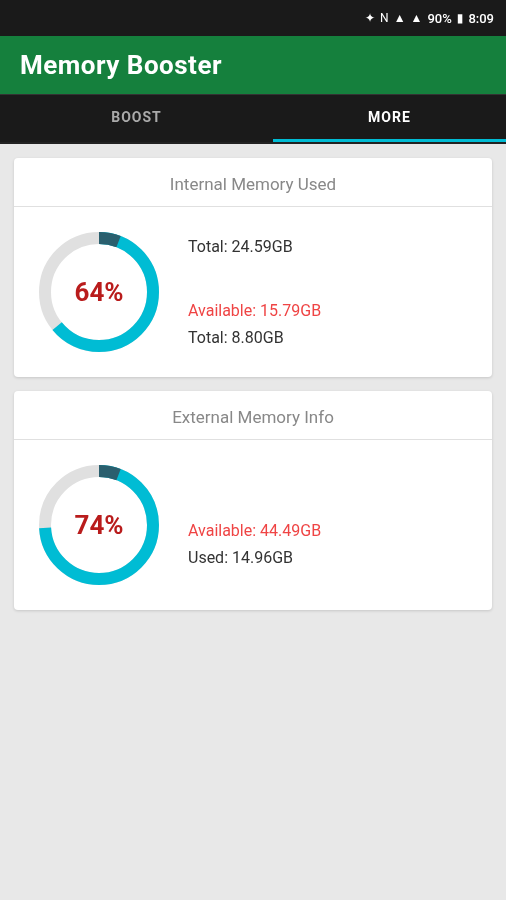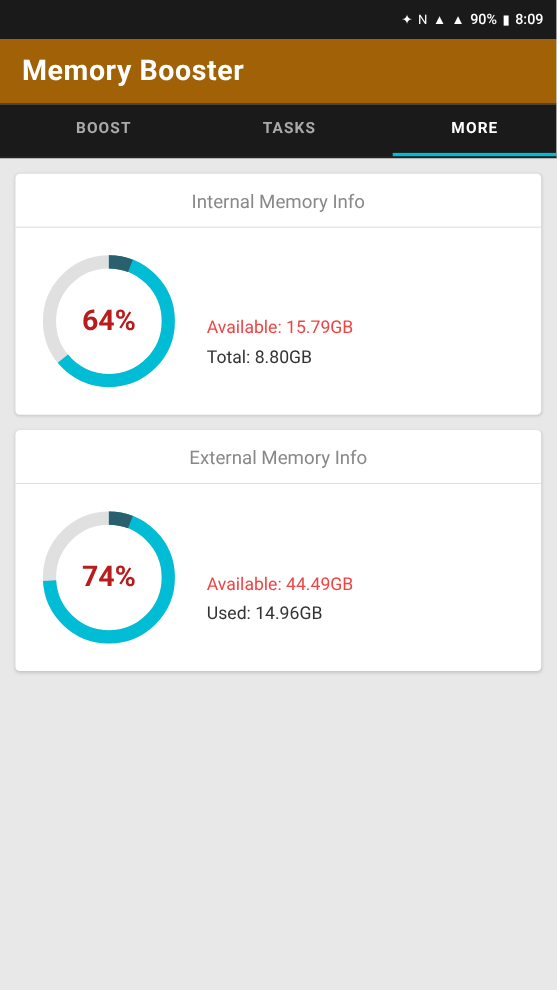--- a/index.html
+++ b/index.html
@@ -31,21 +31,21 @@
       font-size: 13px;
       font-weight: 500;
     }
     .status-icon {
       color: #fff;
       font-size: 12px;
     }
 
     
     .header {
-      background: #a16207;
+      background: #15803d;
       padding: 14px 16px 14px 20px;
       border-bottom: 1px solid #333;
     }
     .header-title {
       color: #fff;
       font-size: 26px;
       font-weight: bold;
       letter-spacing: 0.5px;
     }
 
@@ -177,42 +177,42 @@
     <span class="status-text">8:09</span>
   </div>
 </div>
 
 <div class="header">
   <span class="header-title">Memory Booster</span>
 </div>
 
 <div class="tab-bar">
   <div class="tab">BOOST</div>
-  <div class="tab">TASKS</div>
   <div class="tab active">MORE</div>
 </div>
 
 <div class="content">
 
   <div class="memory-card">
-    <div class="card-title">Internal Memory Info</div>
+    <div class="card-title">Internal Memory Used</div>
     <div class="card-divider"></div>
     <div class="card-body">
       <div class="donut-container">
         <svg viewBox="0 0 130 130">
 
           <circle class="donut-track" cx="65" cy="65" r="54"></circle>
 
           <circle class="donut-progress-blue" cx="65" cy="65" r="54" stroke-dasharray="217.2 122.1" stroke-dashoffset="0"></circle>
 
           <circle class="donut-progress-dark" cx="65" cy="65" r="54" stroke-dasharray="20 319.3" stroke-dashoffset="0"></circle>
         </svg>
         <div class="donut-center">64%</div>
       </div>
       <div class="memory-info">
+        <div class="info-line">Total: 24.59GB</div>
         <div class="info-line available">Available: 15.79GB</div>
         <div class="info-line">Total: 8.80GB</div>
       </div>
     </div>
   </div>
 
   <div class="memory-card">
     <div class="card-title">External Memory Info</div>
     <div class="card-divider"></div>
     <div class="card-body">

